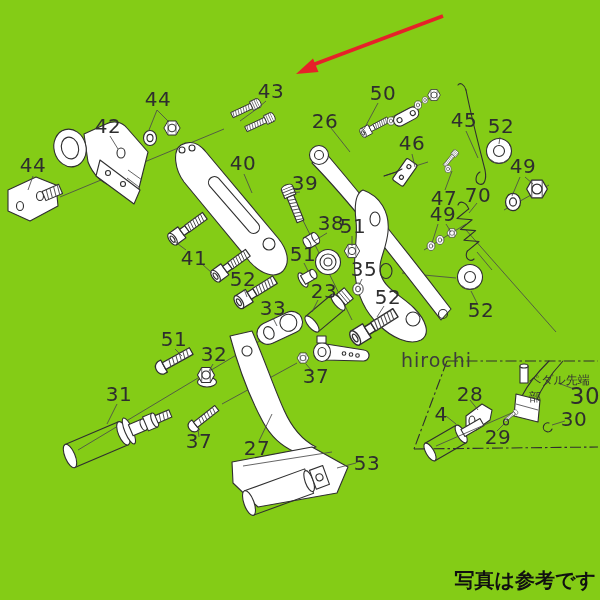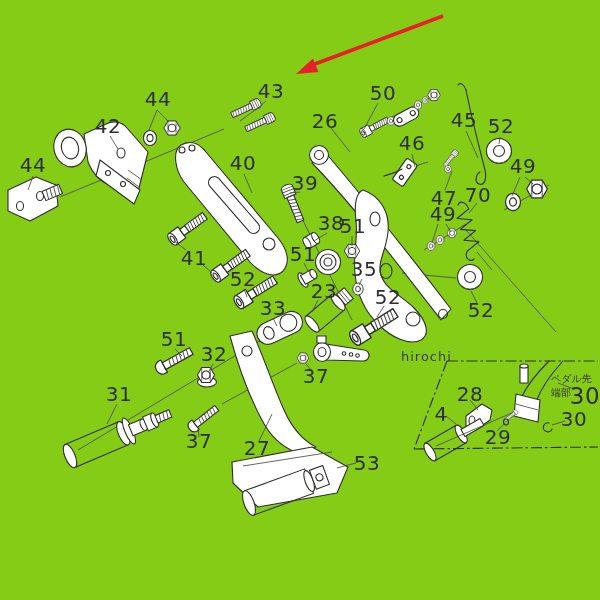--- a/index.html
+++ b/index.html
@@ -6,22 +6,22 @@
   #stage{position:relative;width:600px;height:600px;background:#84cc16;overflow:hidden;
          font-family:"DejaVu Sans",sans-serif;}
   #art{position:absolute;left:0;top:0;}
   .ln{stroke:#2f2f2f;stroke-width:1.1;fill:none;stroke-linecap:round;stroke-linejoin:round}
   .lw{stroke:#2f2f2f;stroke-width:1.1;fill:#fff;stroke-linejoin:round}
   .th{stroke:#4a4a4a;stroke-width:0.85;fill:none}
   .dd{stroke:#2f2f2f;stroke-width:1.1;fill:none;stroke-dasharray:11 3 2.5 3}
   .lbl{position:absolute;transform:translate(-50%,-50%);font-size:20px;letter-spacing:0.5px;
        color:#2e2e2e;white-space:nowrap;}
   .big{font-size:23px}
-  .wm{position:absolute;left:401px;top:349px;font-size:13px;color:#3d3d3d;letter-spacing:1px;}
-  .note{position:absolute;left:551px;top:372px;font-size:10px;color:#333;letter-spacing:0;}
+  .wm{position:absolute;left:401px;top:349px;font-size:19px;color:#3d3d3d;letter-spacing:1px;}
+  .note{position:absolute;left:529px;top:372px;font-size:12px;color:#333;letter-spacing:0;}
   .cap{position:absolute;right:4px;top:567px;font-size:20px;font-weight:bold;color:#101010;}
 </style>
 </head>
 <body>
 
 <div id="stage">
 
 <svg id="art" width="600" height="600" viewBox="0 0 600 600">
 <defs>
   <pattern id="kn" width="3.2" height="3.2" patternUnits="userSpaceOnUse">
@@ -388,14 +388,15 @@
 <div class="lbl" style="left:257px;top:448px">27</div>
 <div class="lbl" style="left:367px;top:463px">53</div>
 <div class="lbl" style="left:470px;top:394px">28</div>
 <div class="lbl" style="left:441px;top:414px">4</div>
 <div class="lbl" style="left:498px;top:437px">29</div>
 <div class="lbl big" style="left:585px;top:396px">30</div>
 <div class="lbl" style="left:574px;top:419px">30</div>
 
 <div class="wm">hirochi</div>
 <div class="note">ペダル先端部</div>
+<div class="cap">写真は参考です</div>
 
 </div>
 
 </body></html>

